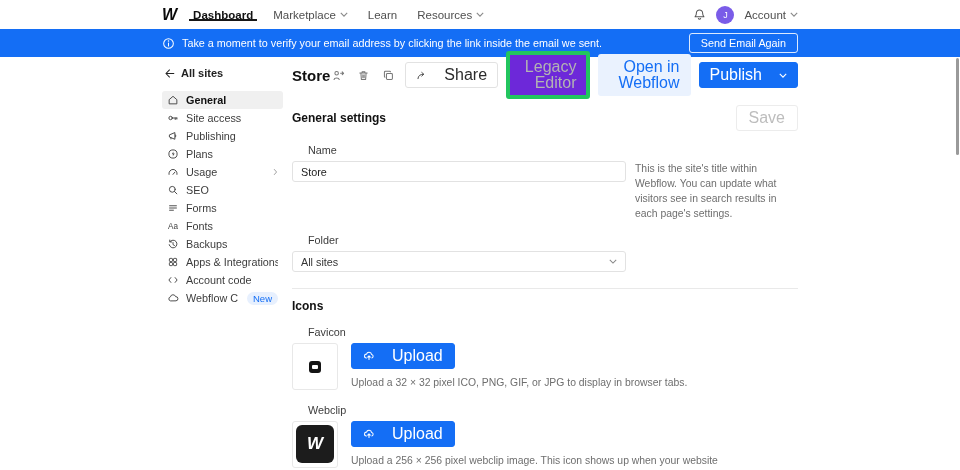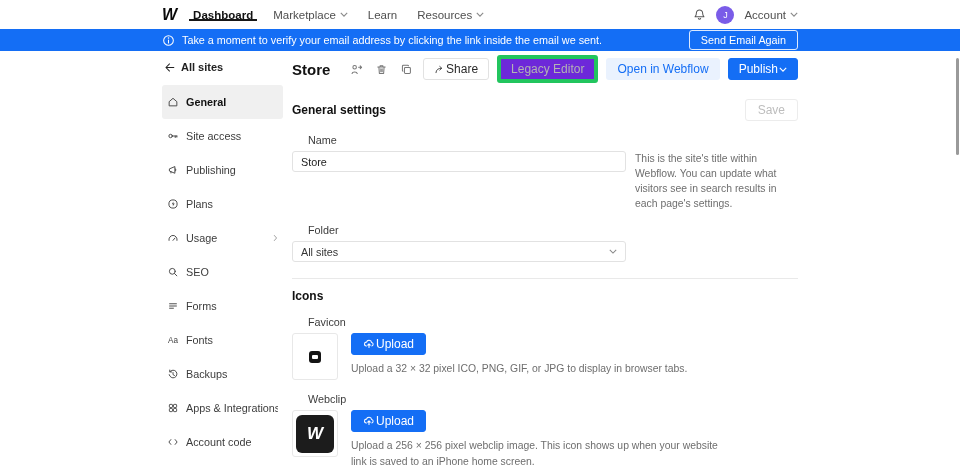--- a/index.html
+++ b/index.html
@@ -25,51 +25,51 @@
   .nav-item{display:flex;align-items:center;gap:4px;font-size:11.5px;color:#4f4f4f;cursor:pointer;position:relative;}
   .nav-item.active{color:#111;font-weight:bold;}
   .nav-item.active::after{content:"";position:absolute;left:-4px;right:-4px;bottom:0;height:2px;background:#171717;}
   .nav-right{margin-left:auto;display:flex;align-items:center;gap:10px;}
   .bell{display:flex;align-items:center;cursor:pointer;}
   .avatar{width:18px;height:18px;border-radius:50%;background:var(--avatar);color:#fff;
     font-size:9px;display:flex;align-items:center;justify-content:center;cursor:pointer;}
   .account{display:flex;align-items:center;gap:4px;font-size:11.5px;color:#4f4f4f;cursor:pointer;}
 
   
-  .banner{height:22px;background:var(--banner);color:#fff;}
+  .banner{height:28px;background:var(--banner);color:#fff;}
   .banner .container{height:100%;display:flex;align-items:center;}
   .banner-msg{display:flex;align-items:center;gap:7px;font-size:10.8px;}
   .banner-btn{margin-left:auto;background:transparent;border:1px solid rgba(255,255,255,.85);
     color:#fff;font-size:10.8px;padding:3px 11px;border-radius:3px;cursor:pointer;
     font-family:inherit;}
 
   
   .main .container{display:flex;padding-top:6px;}
   .sidebar{width:121px;margin-right:9px;flex-shrink:0;}
   .content{flex:1;min-width:0;}
 
   
   .back-row{display:flex;align-items:center;gap:6px;font-size:11px;font-weight:bold;
     color:#222;padding:4px 6px 4px 2px;margin-bottom:8px;cursor:pointer;}
-  .side-item{display:flex;align-items:center;gap:7px;height:34px;padding:0 5px;
+  .side-item{display:flex;align-items:center;gap:7px;height:18px;padding:0 5px;
     font-size:10.8px;color:#3c3c3c;border-radius:3px;cursor:pointer;}
   .side-item.active{background:#f0f0f0;font-weight:bold;color:#111;}
   .si-icon{display:flex;align-items:center;flex-shrink:0;}
   .si-label{white-space:nowrap;overflow:hidden;}
   .si-chevron{margin-left:auto;display:flex;align-items:center;}
   .badge{margin-left:2px;background:var(--badge-bg);color:var(--accent);font-size:9.5px;
     padding:1px 6px;border-radius:8px;}
 
   
   .content-header{display:flex;align-items:center;height:24px;}
   .page-title{font-size:15px;font-weight:bold;color:#111;}
   .header-actions{margin-left:auto;display:flex;align-items:center;gap:8px;}
   .icon-btn{background:none;border:none;padding:2px;display:flex;align-items:center;cursor:pointer;}
-  .btn{font-family:inherit;font-size:12px;border-radius:3px;cursor:pointer;
-    display:inline-flex;align-items:center;gap:1px;padding:4px 10px;line-height:1;}
+  .btn{font-family:inherit;font-size:16px;border-radius:3px;cursor:pointer;
+    display:inline-flex;align-items:center;gap:17px;padding:4px 10px;line-height:1;text-align:right;}
   .btn-outline{background:#fff;border:1px solid var(--border);color:#2b2b2b;}
   .btn-ghost{background:#6d28d9;border:4px solid #22c55e;color:#b3b3b3;}
   .btn-soft{background:#EAF2FE;border:1px solid transparent;color:var(--accent);}
   .btn-primary{background:var(--accent);border:1px solid var(--accent);color:#fff;}
   .btn-save{background:#fff;border:1px solid #ececec;color:var(--disabled);padding:4px 12px;}
   .btn-upload{background:var(--accent);border:1px solid var(--accent);color:#fff;padding:4px 11px;}
 
   
   .section-head{display:flex;align-items:center;margin-top:18px;}
   .section-title{font-size:12px;font-weight:bold;color:#111;}

